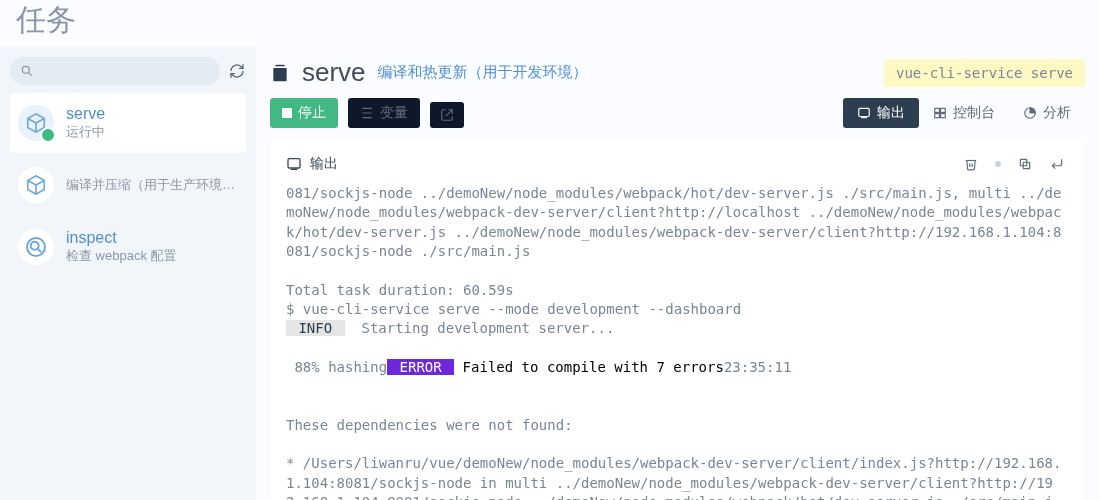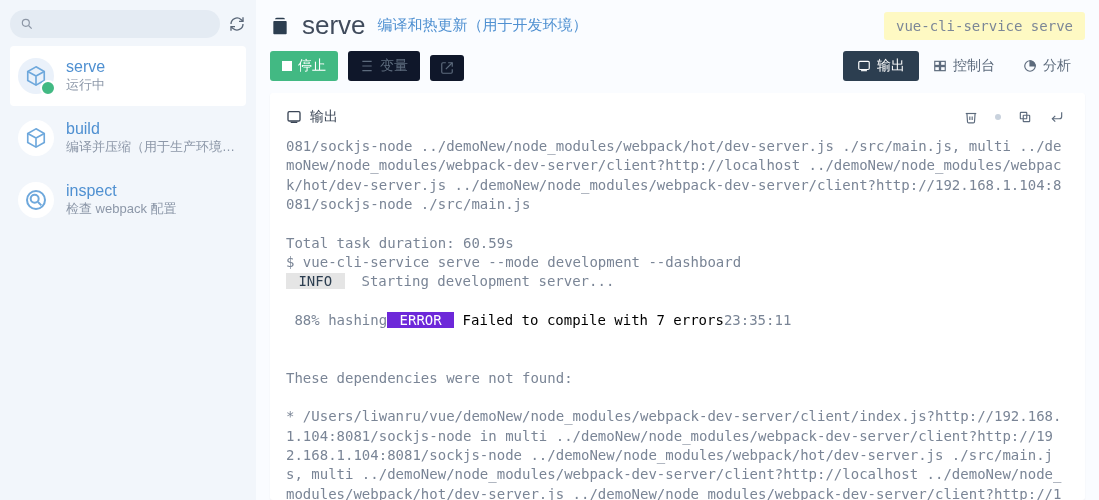--- a/index.html
+++ b/index.html
@@ -48,20 +48,21 @@
 .t-info{background:#e5e5e5;color:#2c3e50;padding:0 4px}
 .t-err{background:#6d28d9;color:#fff;padding:0 4px}
 .t-errtxt{color:#000000}
 .mag{width:20px;height:20px;display:flex;align-items:center;justify-content:center;border:2px solid #6ea8dc;border-radius:50%}
 .cube{color:#6ea8dc}
 </style>
 </head>
 <body>
 
 <div class="app">
+  <div class="header">任务</div>
   <div class="body">
     <aside class="sidebar">
       <div class="search-row">
         <div class="search-wrap">
           <svg class="icon-svg" width="14" height="14" viewBox="0 0 24 24" fill="none" stroke="#8c96a5" stroke-width="2">
               <circle cx="10" cy="10" r="6"></circle>
               <line x1="20" y1="20" x2="15" y2="15"></line>
             </svg>
           <input type="text" placeholder="" style="">
         </div>
@@ -88,21 +89,20 @@
             </div>
           </div>
           <div class="task">
             <div class="task-icon">
               <svg class="cube" width="22" height="22" viewBox="0 0 24 24" fill="none" stroke="currentColor" stroke-width="1.8">
                 <path d="M12 2l9 5v10l-9 5-9-5V7l9-5z"></path>
                 <path d="M12 12l9-5M12 12v10M12 12L3 7"></path>
               </svg>
             </div>
             <div class="task-text">
-              <span class="task-name">build</span>
               <span class="task-sub">编译并压缩（用于生产环境…</span>
             </div>
           </div>
           <div class="task">
             <div class="task-icon">
               <div class="mag">
                 <svg width="10" height="10" viewBox="0 0 24 24" fill="none" stroke="#6ea8dc" stroke-width="3">
                   <circle cx="10" cy="10" r="6"></circle>
                   <line x1="20" y1="20" x2="15" y2="15"></line>
                 </svg>

